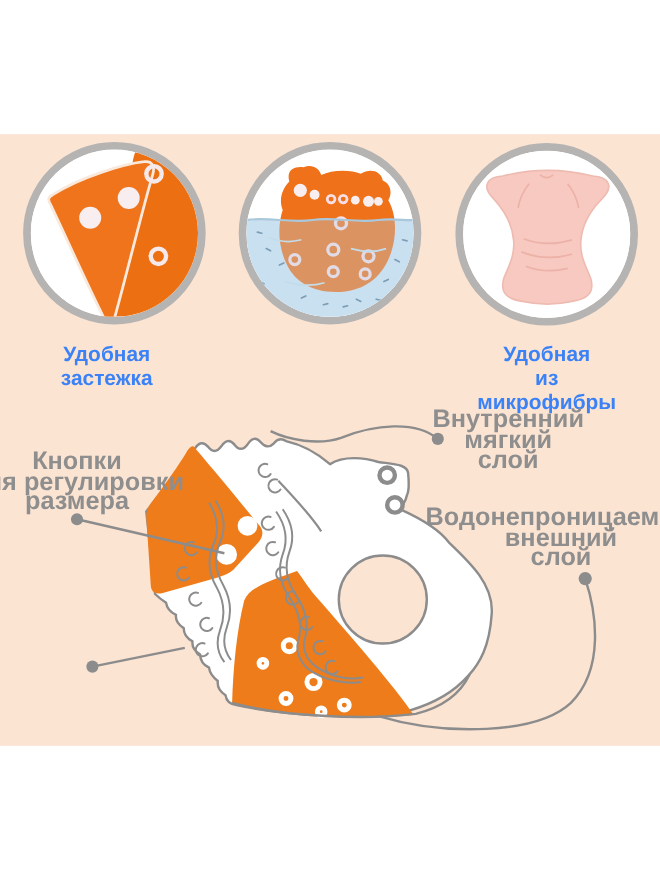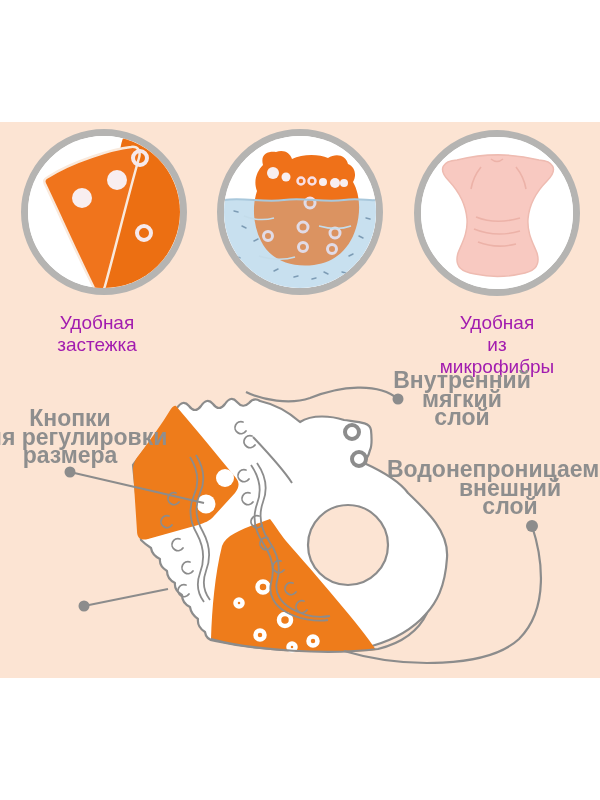--- a/index.html
+++ b/index.html
@@ -2,21 +2,21 @@
 <html><head>
 <meta charset="utf-8">
 <style>
   html,body{margin:0;padding:0;}
   body{width:600px;height:800px;background:#ffffff;font-family:"Liberation Sans",sans-serif;}
   .page{position:relative;width:600px;height:800px;overflow:hidden;background:#ffffff;}
   .band{position:absolute;left:0;top:122px;width:600px;height:556px;background:#fce4d3;}
   .photo-circle{position:absolute;width:152px;height:152px;border:7px solid #b5b4b2;border-radius:50%;overflow:hidden;background:#ffffff;}
   .photo-circle svg{display:block;width:152px;height:152px;}
   .caption{position:absolute;transform:translateX(-50%);text-align:center;white-space:pre-line;
-           font-size:19px;line-height:22px;color:#a21caf;font-weight:400;}
+           font-size:19px;line-height:22px;color:#3b82f6;font-weight:700;}
   .diagram-svg{position:absolute;left:0;top:360px;width:600px;height:320px;}
   .dlabel{position:absolute;transform:translateX(-50%);text-align:center;white-space:pre-line;
           font-size:23px;line-height:18.5px;font-weight:700;color:#8e8e8e;}
 </style>
 </head>
 <body>
 
 <div class="page">
   <div class="band"></div>
 

